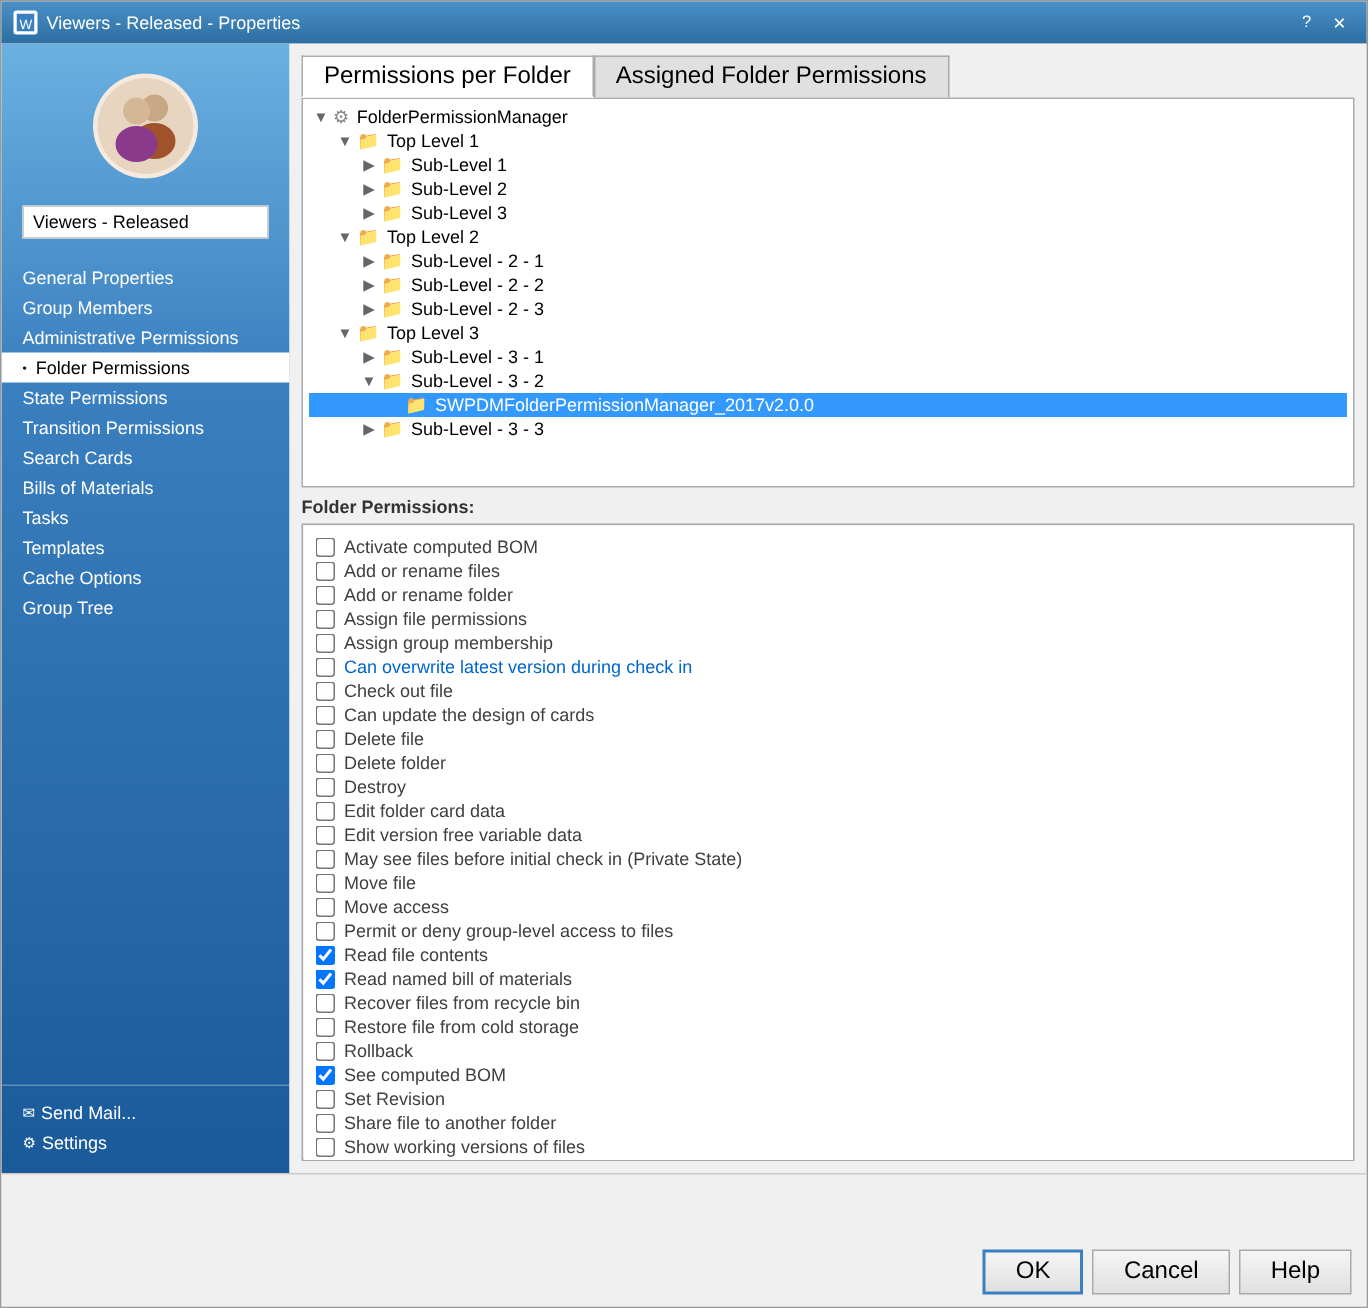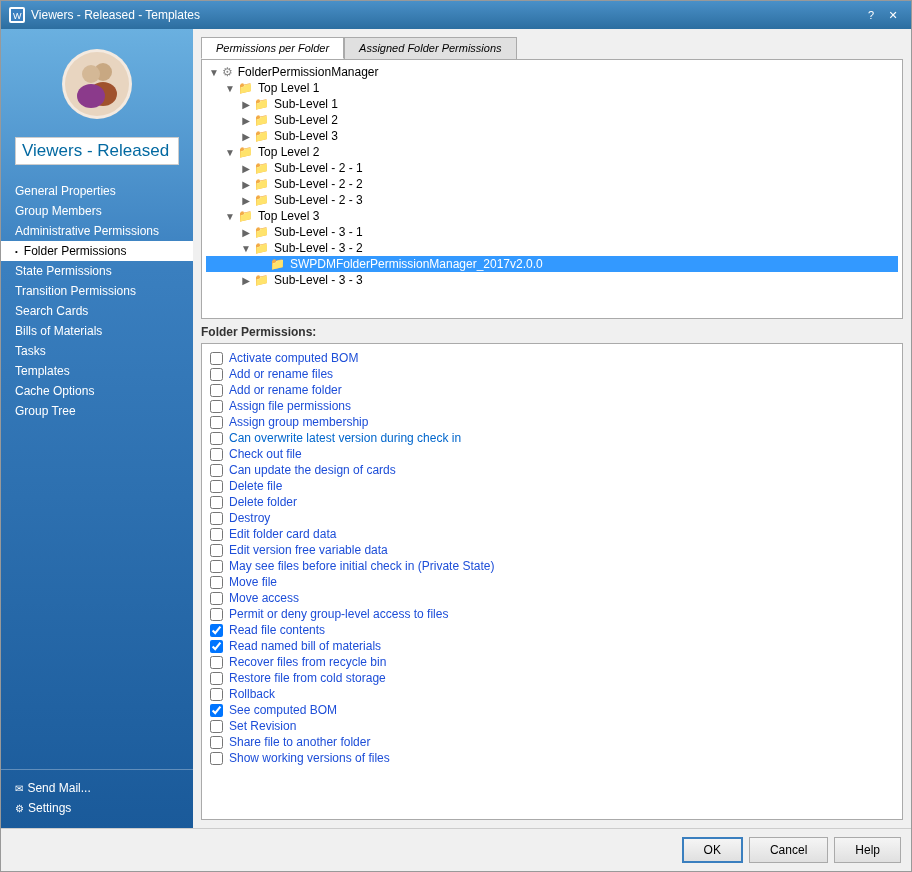--- a/index.html
+++ b/index.html
@@ -14,78 +14,78 @@
     .title-bar-controls { display: flex; gap: 2px; }
     .title-btn { width: 20px; height: 18px; background: transparent; border: none; color: white; cursor: pointer; font-size: 11px; display: flex; align-items: center; justify-content: center; }
 
     .content-area { display: flex; flex: 1; overflow: hidden; }
 
     
     .sidebar { width: 192px; background: linear-gradient(to bottom, #6ab0e0 0%, #3a7fbf 30%, #1a5a9a 100%); display: flex; flex-direction: column; padding: 0; flex-shrink: 0; }
     .sidebar-avatar { display: flex; justify-content: center; align-items: center; padding: 20px 0 10px; }
     .avatar-circle { width: 70px; height: 70px; border-radius: 50%; background: #e8d5c0; border: 3px solid rgba(255,255,255,0.5); display: flex; align-items: center; justify-content: center; overflow: hidden; }
     .sidebar-label-box { margin: 8px 14px; background: white; padding: 3px 6px; border: 1px solid #ccc; }
-    .sidebar-label { font-size: 17px; color: #0369a1; }
+    .sidebar-label { font-size: 12px; color: #000000; }
     .sidebar-nav { flex: 1; padding: 8px 0; }
     .nav-item { padding: 3px 14px; color: white; cursor: pointer; font-size: 12px; display: flex; align-items: center; gap: 4px; }
     .nav-item.active { color: #000; background: white; font-weight: normal; }
     .nav-bullet { font-size: 8px; margin-right: 2px; }
     .sidebar-footer { padding: 8px 0 10px; border-top: 1px solid rgba(255,255,255,0.3); }
     .footer-item { padding: 3px 14px; color: white; cursor: pointer; font-size: 12px; display: flex; align-items: center; gap: 4px; }
     .footer-icon { font-size: 10px; }
 
     
     .main-panel { flex: 1; display: flex; flex-direction: column; padding: 8px; background: #f0f0f0; }
 
     
     .tab-bar { display: flex; gap: 0; margin-bottom: 0; }
-    .tab { padding: 4px 14px; border: 1px solid #aaa; border-bottom: none; background: #e0e0e0; cursor: pointer; font-size: 11px; font-style: italic; }
+    .tab { padding: 4px 14px; border: 1px solid #aaa; border-bottom: none; background: #e0e0e0; cursor: pointer; font-size: 16px; }
     .tab.active { background: white; border-bottom: 1px solid white; z-index: 1; }
 
     
     .tree-panel { background: white; border: 1px solid #aaa; flex: 0 0 auto; height: 260px; overflow-y: auto; overflow-x: auto; padding: 4px; }
     .tree-node { display: flex; align-items: center; gap: 2px; padding: 1px 0; cursor: pointer; white-space: nowrap; font-size: 12px; }
     .tree-node.selected { background: #3399ff; color: white; }
     .tree-node.selected .node-icon { color: white; }
     .expand-btn { width: 12px; height: 12px; display: inline-flex; align-items: center; justify-content: center; font-size: 10px; color: #666; flex-shrink: 0; }
     .node-icon { color: #5a9e3a; font-size: 12px; flex-shrink: 0; }
     .node-icon.folder { color: #e8c84a; }
     .node-icon.gear { color: #888; }
     .indent { display: inline-block; flex-shrink: 0; }
 
     
     .permissions-label { font-size: 12px; font-weight: bold; margin: 6px 0 4px; color: #333; }
     .permissions-panel { background: white; border: 1px solid #aaa; flex: 1; overflow-y: auto; padding: 6px 8px; }
     .perm-item { display: flex; align-items: center; gap: 6px; padding: 1px 0; font-size: 12px; }
     .perm-checkbox { width: 13px; height: 13px; flex-shrink: 0; cursor: pointer; }
-    .perm-label { color: #1d4ed8; }
+    .perm-label { color: #404040; }
     .perm-label.blue-link { color: #0066cc; }
 
     
     .dialog-footer { display: flex; justify-content: flex-end; gap: 6px; padding: 8px 10px; background: #f0f0f0; border-top: 1px solid #ccc; flex-shrink: 0; }
-    .dialog-btn { padding: 4px 20px; font-size: 12px; border: 1px solid #aaa; background: linear-gradient(to bottom, #f5f5f5, #e0e0e0); cursor: pointer; min-width: 60px; }
+    .dialog-btn { padding: 4px 20px; font-size: 16px; border: 1px solid #aaa; background: linear-gradient(to bottom, #f5f5f5, #e0e0e0); cursor: pointer; min-width: 60px; margin-top: 42px; }
     .dialog-btn.ok-btn { border: 2px solid #3a7fbf; }
 
     
     .people-svg { width: 60px; height: 60px; }
   </style>
 </head>
 <body>
 
 <div class="window">
 
   <div class="title-bar">
     <div class="title-bar-left">
       <div class="title-bar-icon">
         <svg width="12" height="12" viewBox="0 0 12 12">
             <rect width="12" height="12" fill="#3a7fbf"></rect>
             <text x="2" y="10" font-size="9" fill="white">W</text>
           </svg>
       </div>
-      <span class="title-bar-title">Viewers - Released - Templates</span>
+      <span class="title-bar-title">Viewers - Released - Properties</span>
     </div>
     <div class="title-bar-controls">
       <button class="title-btn">?</button>
       <button class="title-btn">✕</button>
     </div>
   </div>
 
   <div class="content-area">
 
     <div class="sidebar">

